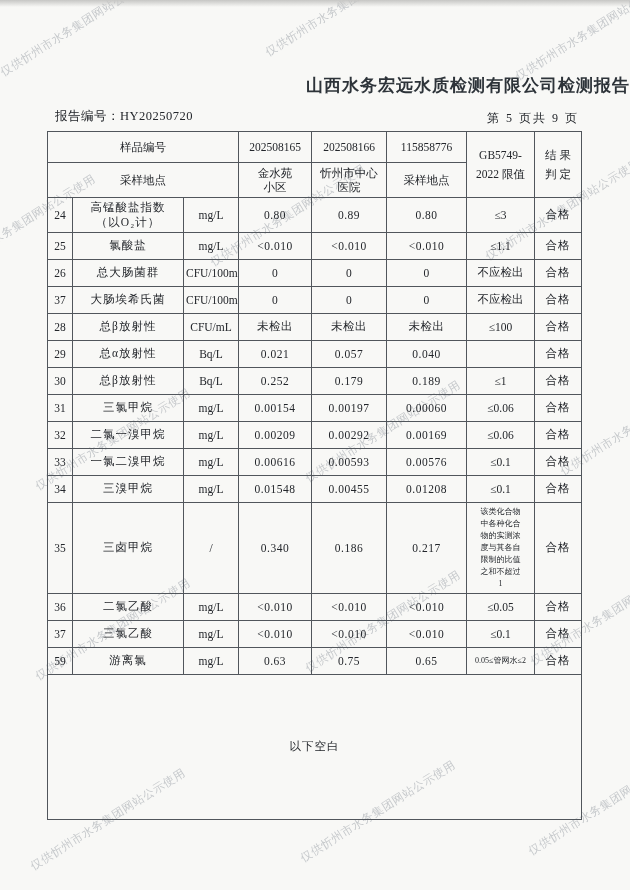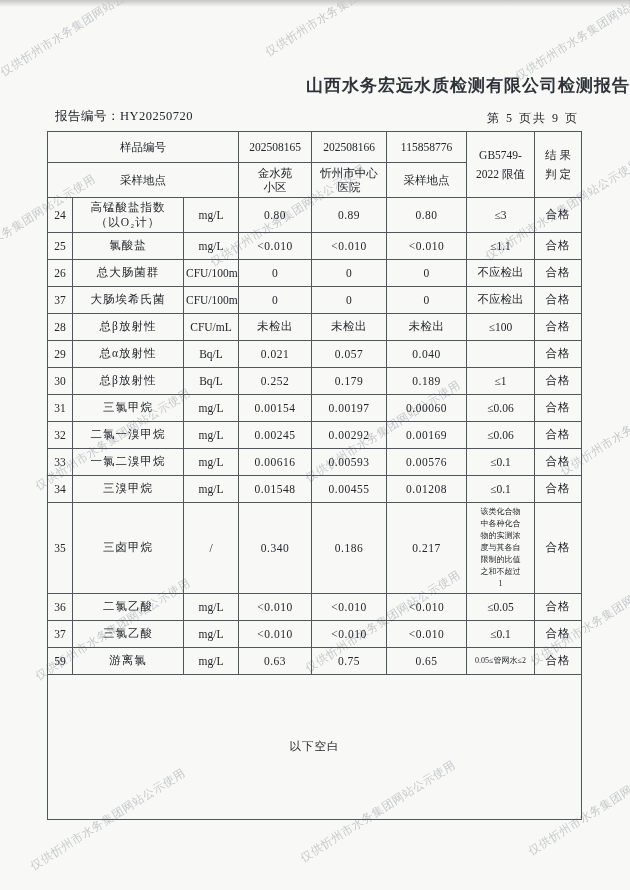--- a/index.html
+++ b/index.html
@@ -223,21 +223,21 @@
             <td class="c-val">0.00154</td>
             <td class="c-val">0.00197</td>
             <td class="c-val">0.00060</td>
             <td class="c-limit">≤0.06</td>
             <td class="c-result">合格</td>
           </tr>
           <tr>
             <td class="c-no">32</td>
             <td class="c-name">二氯一溴甲烷</td>
             <td class="c-unit">mg/L</td>
-            <td class="c-val">0.00245</td>
+            <td class="c-val">0.00209</td>
             <td class="c-val">0.00292</td>
             <td class="c-val">0.00169</td>
             <td class="c-limit">≤0.06</td>
             <td class="c-result">合格</td>
           </tr>
           <tr>
             <td class="c-no">33</td>
             <td class="c-name">一氯二溴甲烷</td>
             <td class="c-unit">mg/L</td>
             <td class="c-val">0.00616</td>

